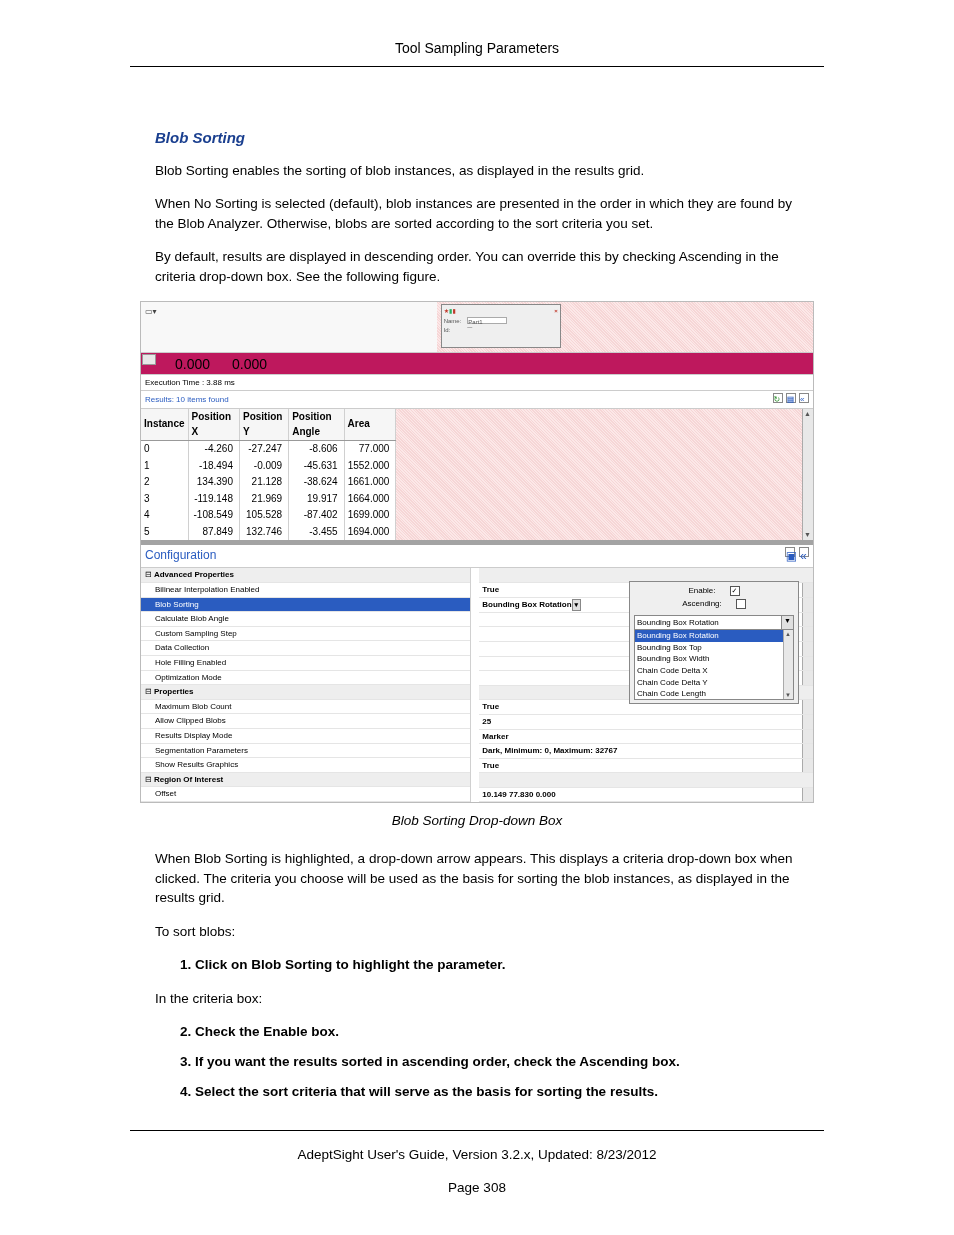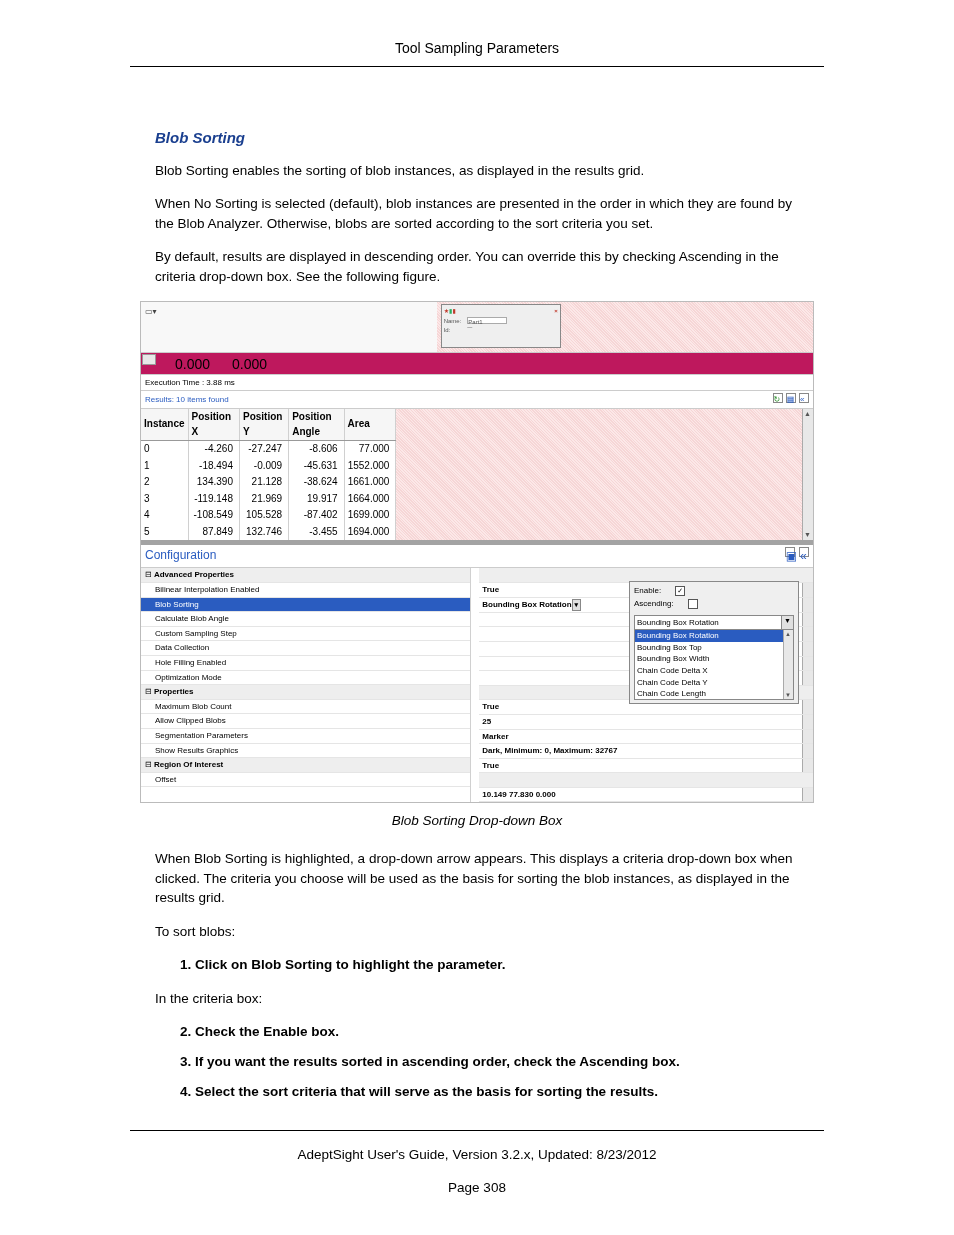--- a/index.html
+++ b/index.html
@@ -85,21 +85,21 @@
   .prop-row .lab { flex:1; padding:1px 3px 1px 14px; }
   .prop-row .lab.group { padding-left:4px; font-weight:bold; background:#eee; }
   .prop-row .lab.group::before { content:"⊟ "; font-weight:normal; }
   .prop-row.selected .lab { background:#2a5cc0; color:#fff; }
   .prop-val { padding:1px 3px; font-weight:bold; }
   .prop-divider { position:absolute; left:49%; top:0; bottom:0; width:1px; background:#d0d0d0; }
   .criteria-box {
     position:absolute; right:14px; top:13px; width:170px;
     background:#efefef; border:1px solid #888; font-size:8px; padding:2px 4px 3px 4px;
   }
-  .criteria-row { display:flex; justify-content:flex-start; align-items:center; gap:14px; margin:1px 0; }
+  .criteria-row { display:flex; justify-content:center; align-items:center; gap:14px; margin:1px 0; }
   .criteria-row label { }
   .criteria-row .cbx { width:10px; height:10px; border:1px solid #555; background:#fff; display:inline-flex; align-items:center; justify-content:center; font-size:7px; }
   .criteria-select { margin-top:5px; display:flex; }
   .criteria-select .sel { flex:1; border:1px solid #888; background:#fff; padding:1px 2px; }
   .criteria-select .arrow { width:12px; border:1px solid #888; border-left:none; background:#e0e0e0; text-align:center; font-size:7px; }
   .criteria-list { border:1px solid #888; border-top:none; background:#fff; max-height:70px; overflow:hidden; position:relative;}
   .criteria-list .opt { padding:0 2px; }
   .criteria-list .opt.sel { background:#2a5cc0; color:#fff; }
   .criteria-list .listscroll { position:absolute; right:0; top:0; bottom:0; width:10px; background:#e8e8e8; border-left:1px solid #aaa;}
   .criteria-list .listscroll::before{content:"▲";position:absolute;top:0;left:1px;font-size:6px;color:#555;}
@@ -274,20 +274,23 @@
             <div class="lab group">Properties</div>
           </div>
         <div id="props-left">
             <div class="prop-row">
               <div class="lab">Maximum Blob Count</div>
             </div>
             <div class="prop-row">
               <div class="lab">Allow Clipped Blobs</div>
             </div>
             <div class="prop-row">
+              <div class="lab">Results Display Mode</div>
+            </div>
+            <div class="prop-row">
               <div class="lab">Segmentation Parameters</div>
             </div>
             <div class="prop-row">
               <div class="lab">Show Results Graphics</div>
             </div>
           </div>
         <div class="prop-row">
             <div class="lab group">Region Of Interest</div>
           </div>
         <div id="roi-left">

